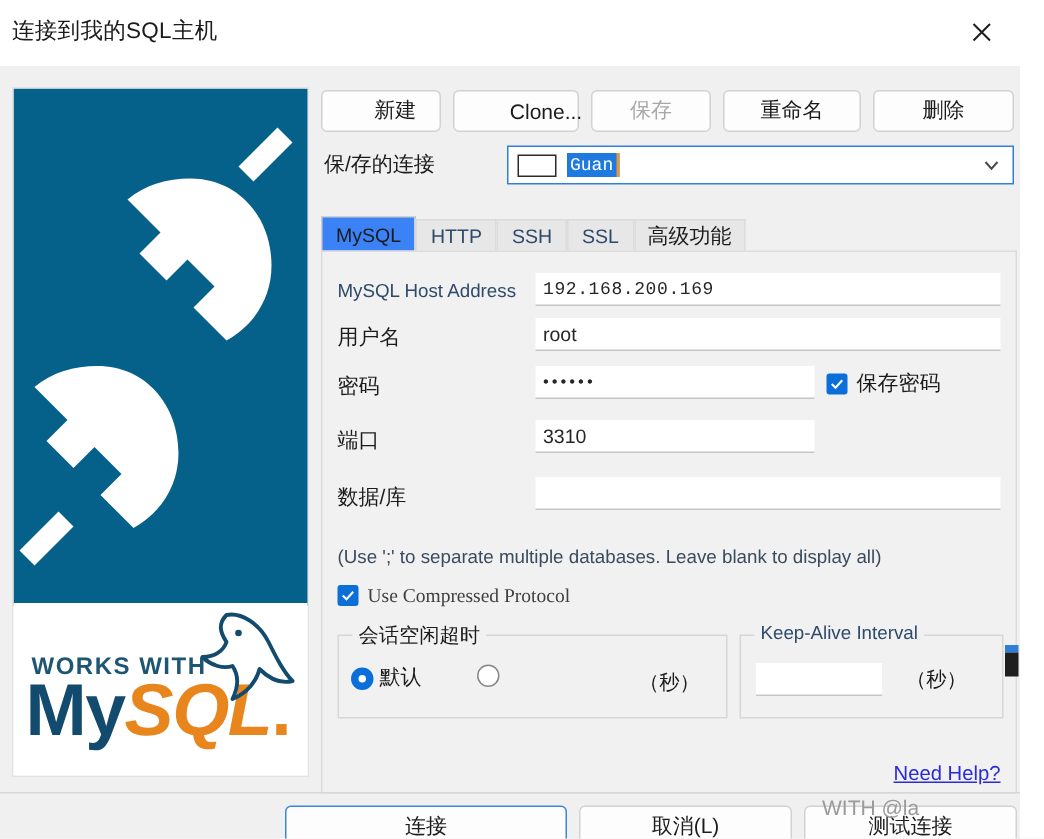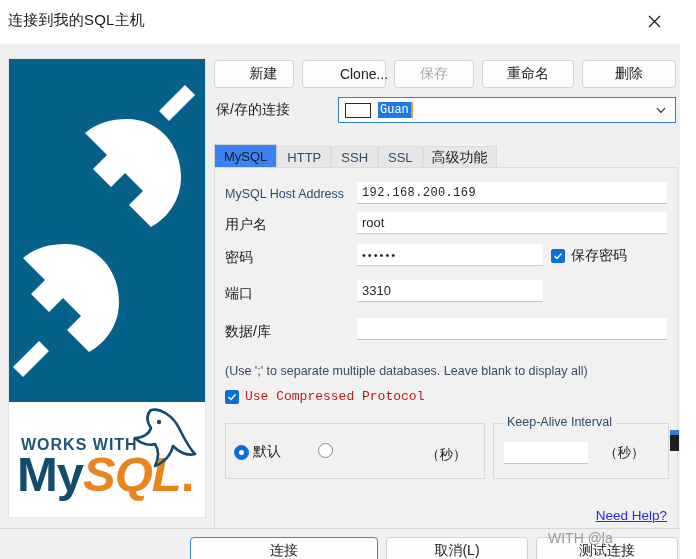--- a/index.html
+++ b/index.html
@@ -210,21 +210,21 @@
   .cb {
     width: 14px; height: 14px;
     background: #0a6fd8;
     border: 1px solid #0a6fd8;
     border-radius: 2px;
     flex: none;
     display: flex; align-items: center; justify-content: center;
   }
   .cb svg { display: block; }
   .cb-label { margin-left: 6px; font-size: 14px; color: #1b1b1b; white-space: nowrap; }
-  .cb-label.en { font-size: 13px; color: #b91c1c; font-family: Liberation Mono, monospace; }
+  .cb-label.en { font-size: 13px; color: #404040; font-family: Liberation Serif, serif; }
 
   
   .group {
     position: absolute;
     border: 1px solid #d7d7d7;
     background: transparent;
   }
   .group-title {
     position: absolute; top: -9px; left: 9px;
     background: #f1f1f1;
@@ -413,20 +413,21 @@
         <div class="cb-wrap" style="top:221px; left:10px;">
           <span class="cb">
             <svg width="10" height="10" viewBox="0 0 10 10">
                 <path d="M1.5 5 L4 7.5 L8.5 2.5" stroke="#fff" stroke-width="1.4" fill="none"></path>
               </svg>
           </span>
           <span class="cb-label en">Use Compressed Protocol</span>
         </div>
 
         <div class="group" style="left:10px; top:255px; width:260px; height:56px;">
+          <span class="group-title">会话空闲超时</span>
           <div class="radio-wrap" style="left:8px; top:19px;">
             <span class="radio checked"></span>
             <span class="radio-label">默认</span>
           </div>
           <div class="radio-wrap" style="left:92px; top:19px;">
             <span class="radio"></span>
           </div>
           <span class="unit" style="left:200px; top:22px;">（秒）</span>
         </div>
 

